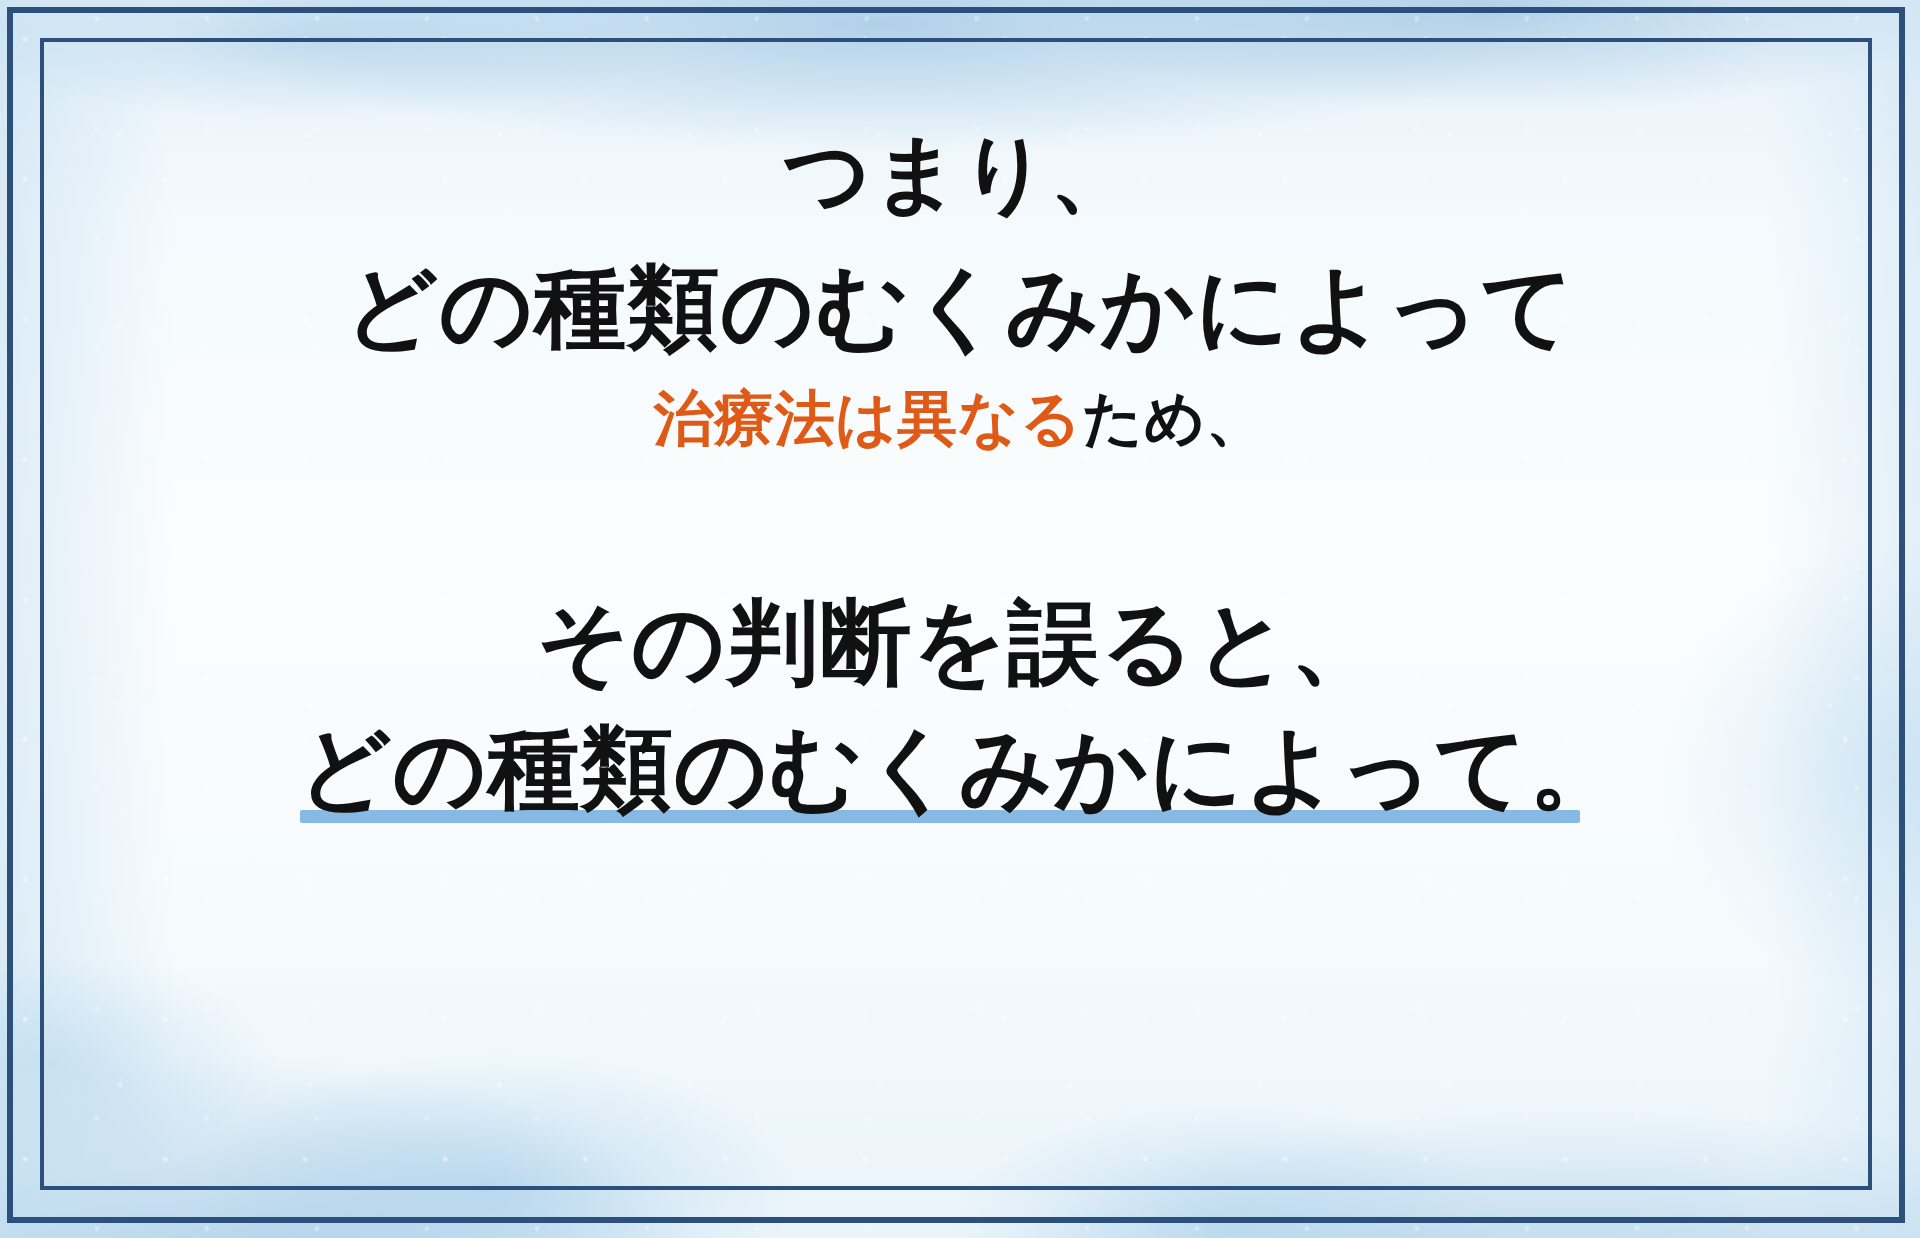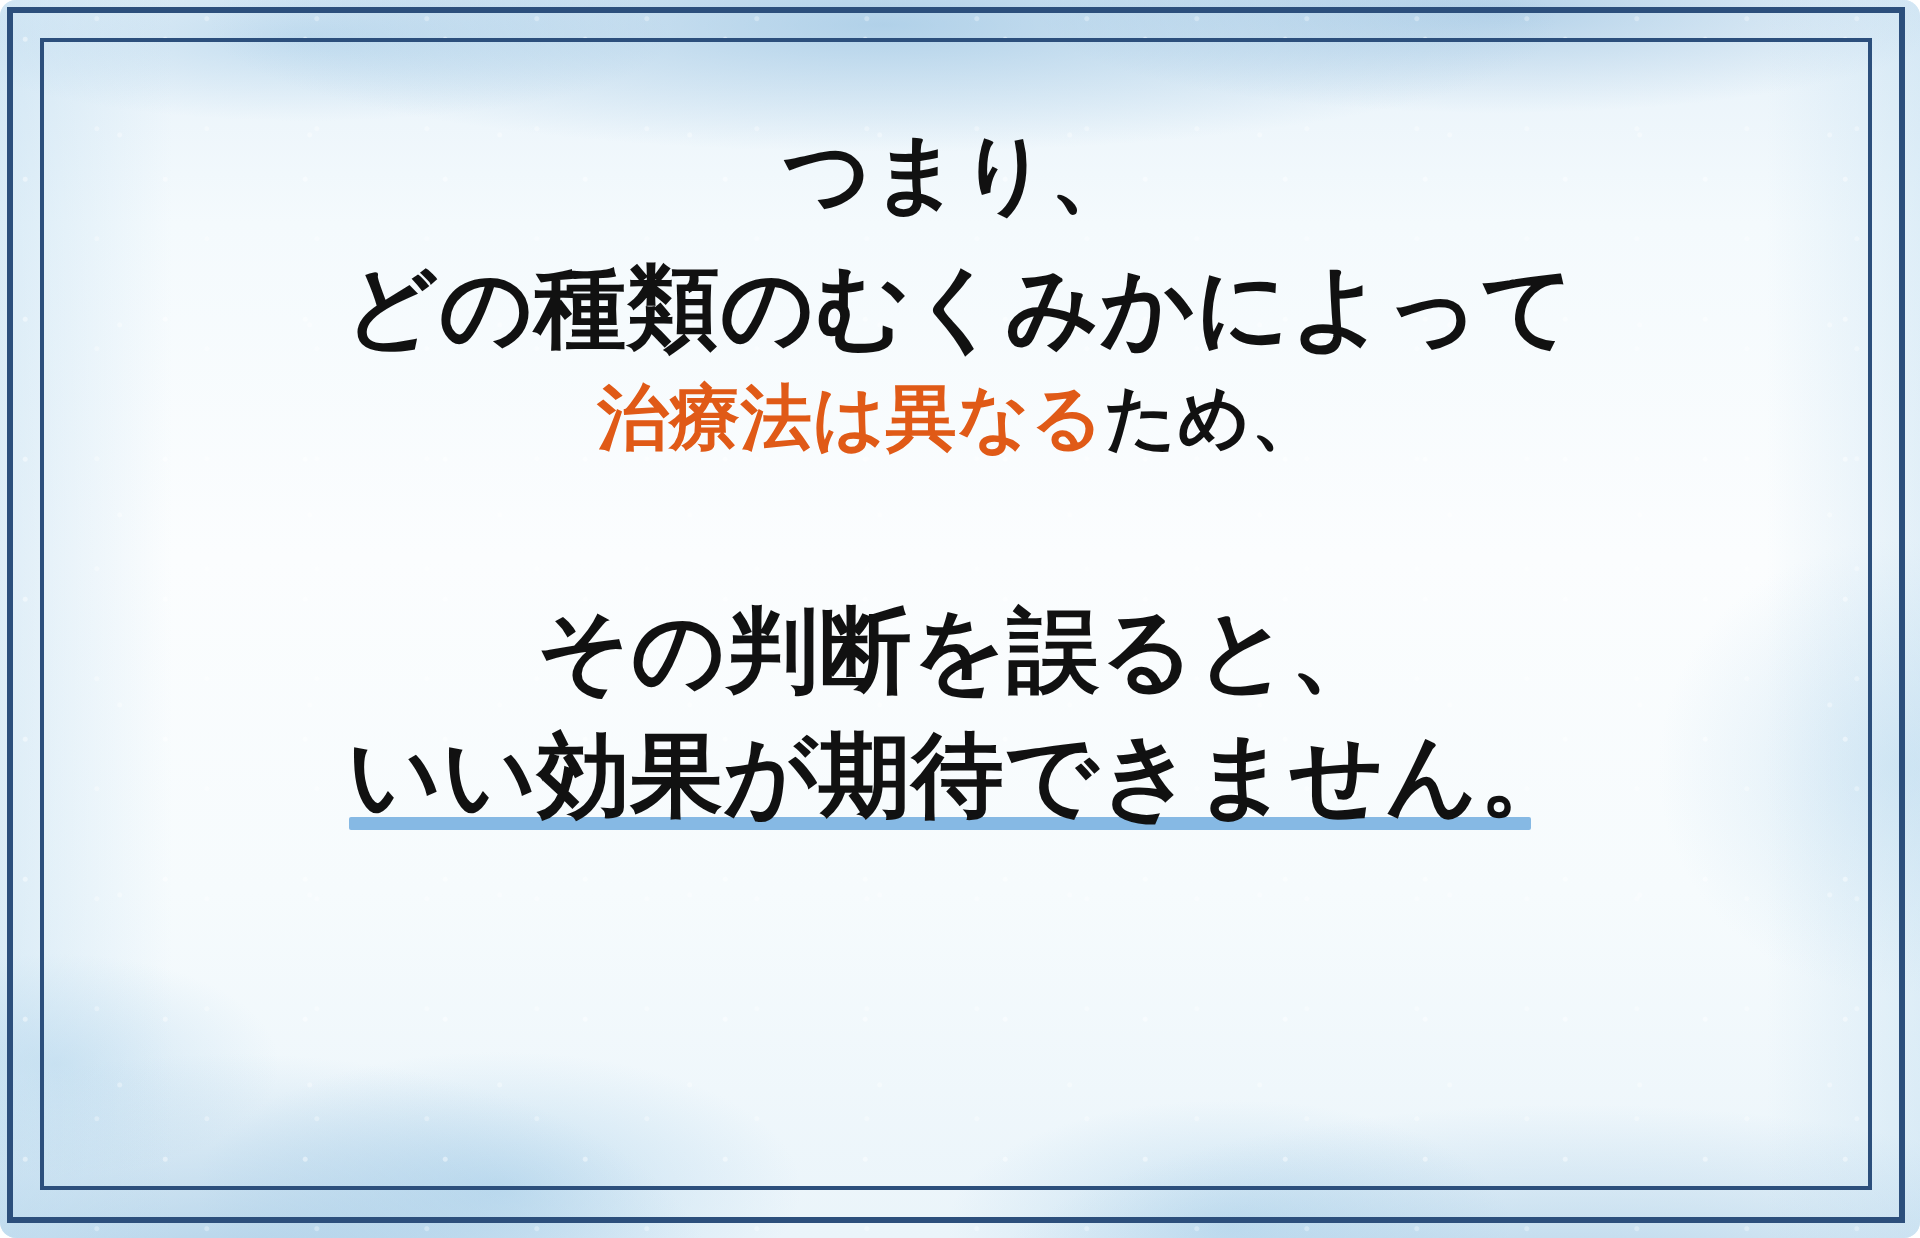--- a/index.html
+++ b/index.html
@@ -7,21 +7,20 @@
     padding: 0;
     background: #ffffff;
   }
   #slide {
     position: relative;
     width: 1920px;
     height: 1238px;
     overflow: hidden;
     background: #eef6fb;
     font-family: "DejaVu Sans", "Liberation Sans", sans-serif;
-    border-radius: 16px;
   }
   
   .wash {
     position: absolute;
     inset: 0;
     pointer-events: none;
   }
   .wash-base {
     background:
       linear-gradient(180deg, #e6f1f9 0%, #f4fafd 18%, #fbfdfe 45%, #f6fbfd 72%, #eaf4fa 100%);
@@ -88,21 +87,21 @@
   }
   .line {
     font-weight: 700;
     color: #111111;
     line-height: 1.30;
     letter-spacing: 0.01em;
     white-space: nowrap;
   }
   .l1 { font-size: 86px; }
   .l2 { font-size: 92px; margin-top: 18px; }
-  .l3 { font-size: 71px; margin-top: 5px; }
+  .l3 { font-size: 60px; margin-top: 12px; }
   .l4 { font-size: 92px; margin-top: 126px; }
   .l5 { font-size: 92px; margin-top: 6px; position: relative; }
 
   .accent { color: #e05a17; }
 
   .hl-wrap {
     position: relative;
     display: inline-block;
   }
   .hl-bar {
@@ -138,16 +137,16 @@
   <div class="content">
 
     <div class="line l1">つまり、</div>
 
     <div class="line l2">どの種類のむくみかによって</div>
 
     <div class="line l3"><span class="accent">治療法は異なる</span><span>ため、</span></div>
 
     <div class="line l4">その判断を誤ると、</div>
 
-    <div class="line l5"><span class="hl-wrap"><span class="hl-bar"></span><span class="hl-text">いい効果が期待できません。</span></span></div>
+    <div class="line l5"><span class="hl-wrap"><span class="hl-bar"></span><span class="hl-text">どの種類のむくみかによって。</span></span></div>
 
   </div>
 </div>
 
 </body></html>

